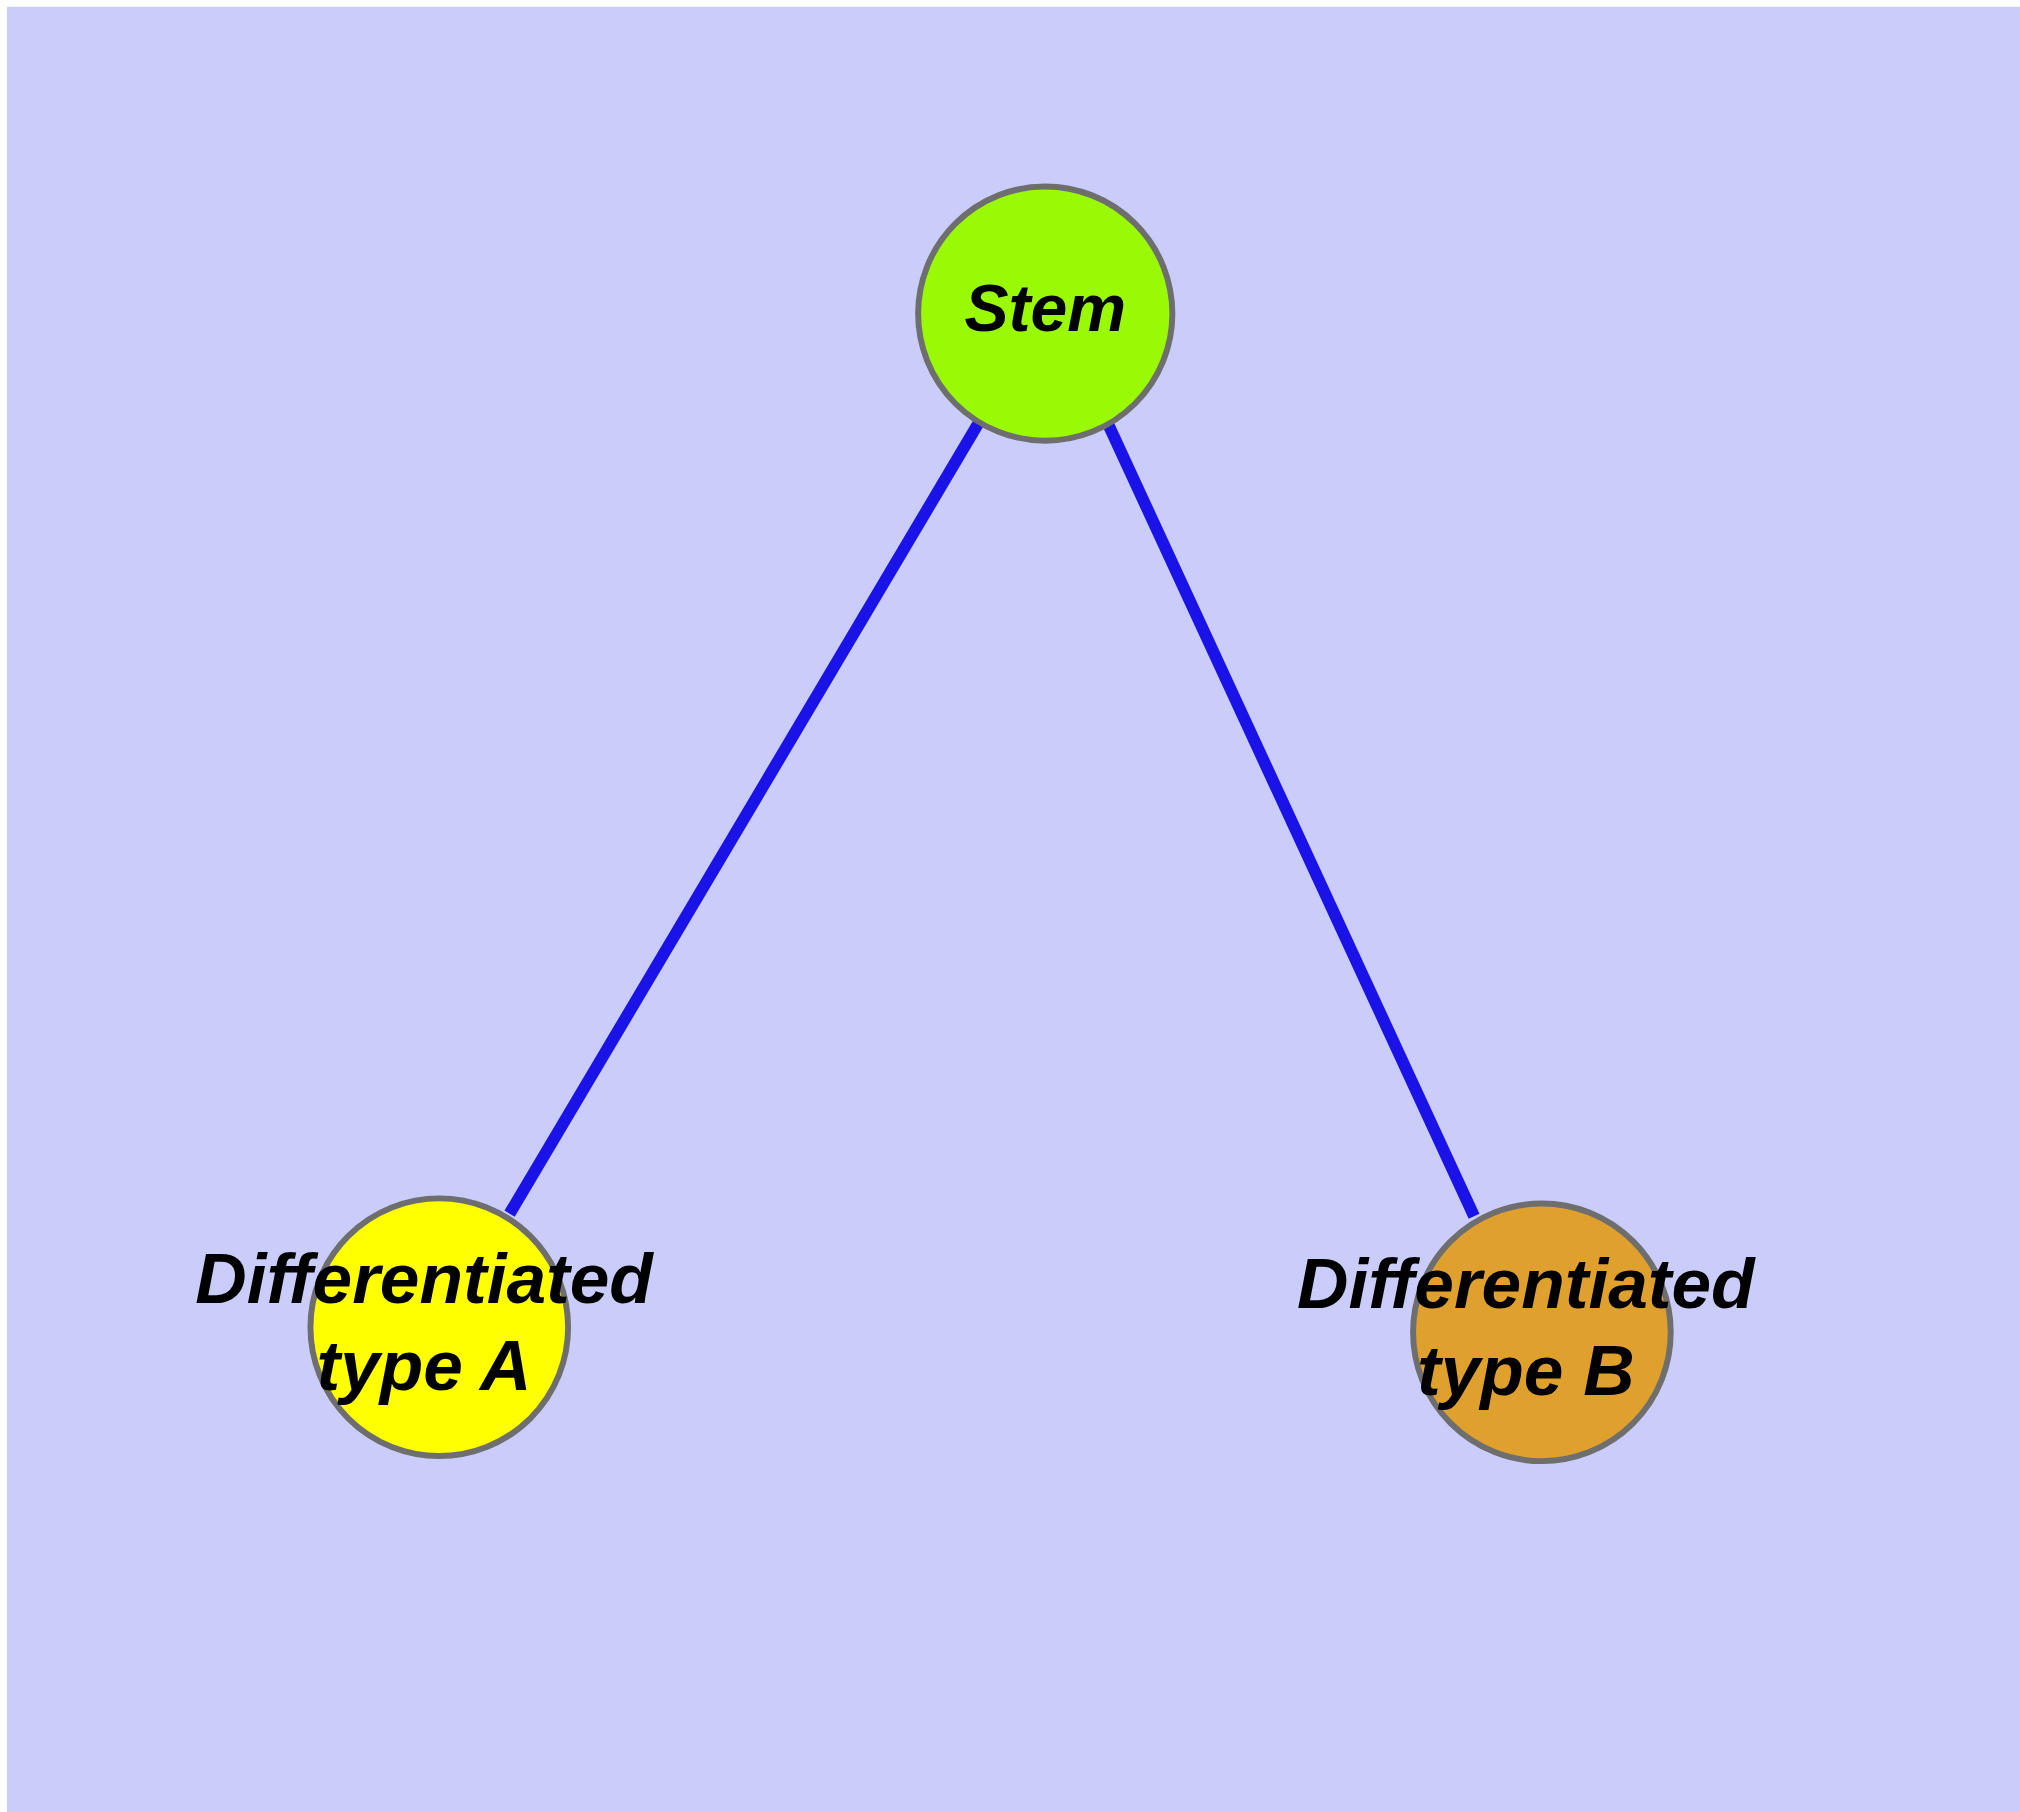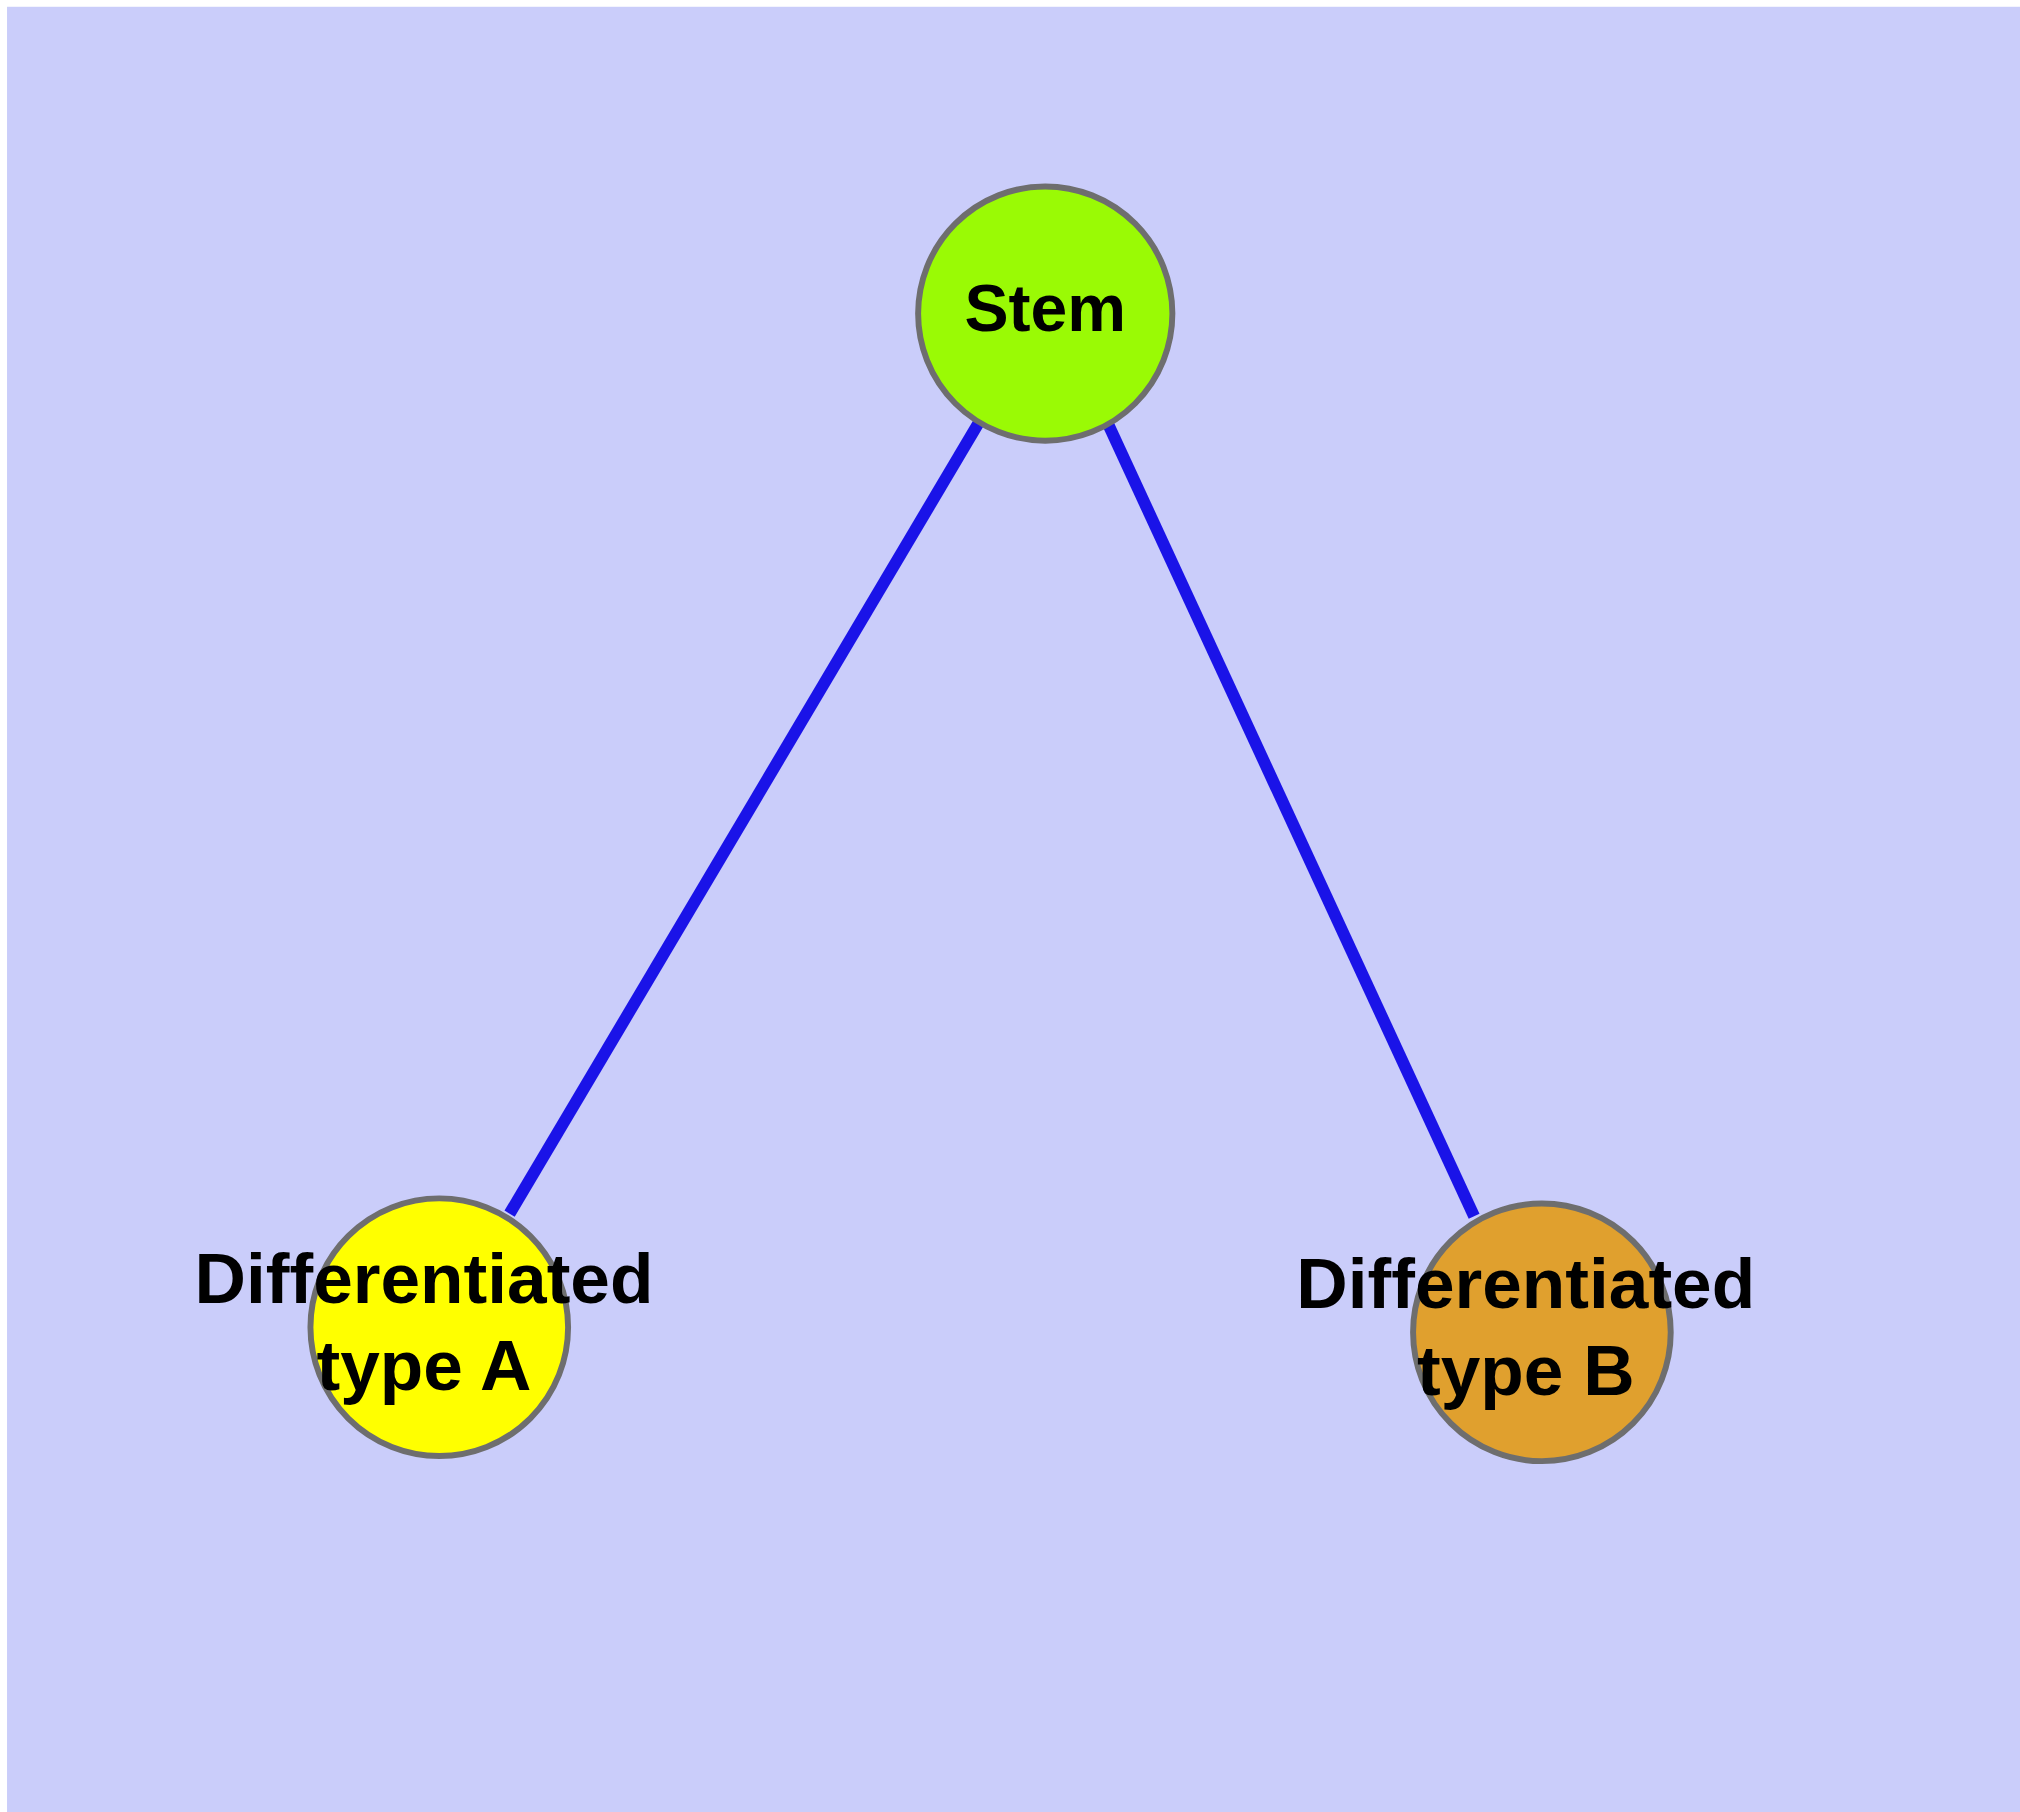--- a/index.html
+++ b/index.html
@@ -11,20 +11,21 @@
     width: 2021px;
     height: 1812px;
     overflow: hidden;
     font-family: "Liberation Sans", sans-serif;
   }
   #graph-canvas {
     position: relative;
     width: 2021px;
     height: 1812px;
     background: #ffffff;
+    font-style: italic;
   }
   #graph-svg {
     position: absolute;
     top: 0;
     left: 0;
     width: 2021px;
     height: 1812px;
     display: block;
   }
   .node-label-text {

